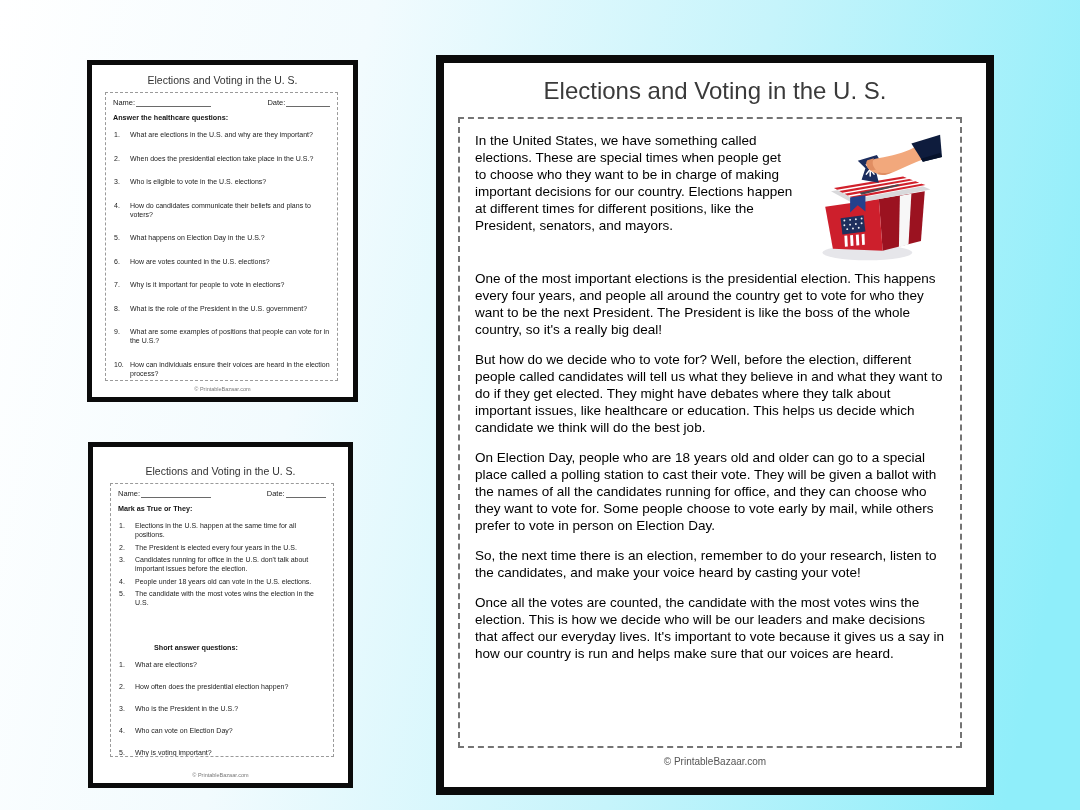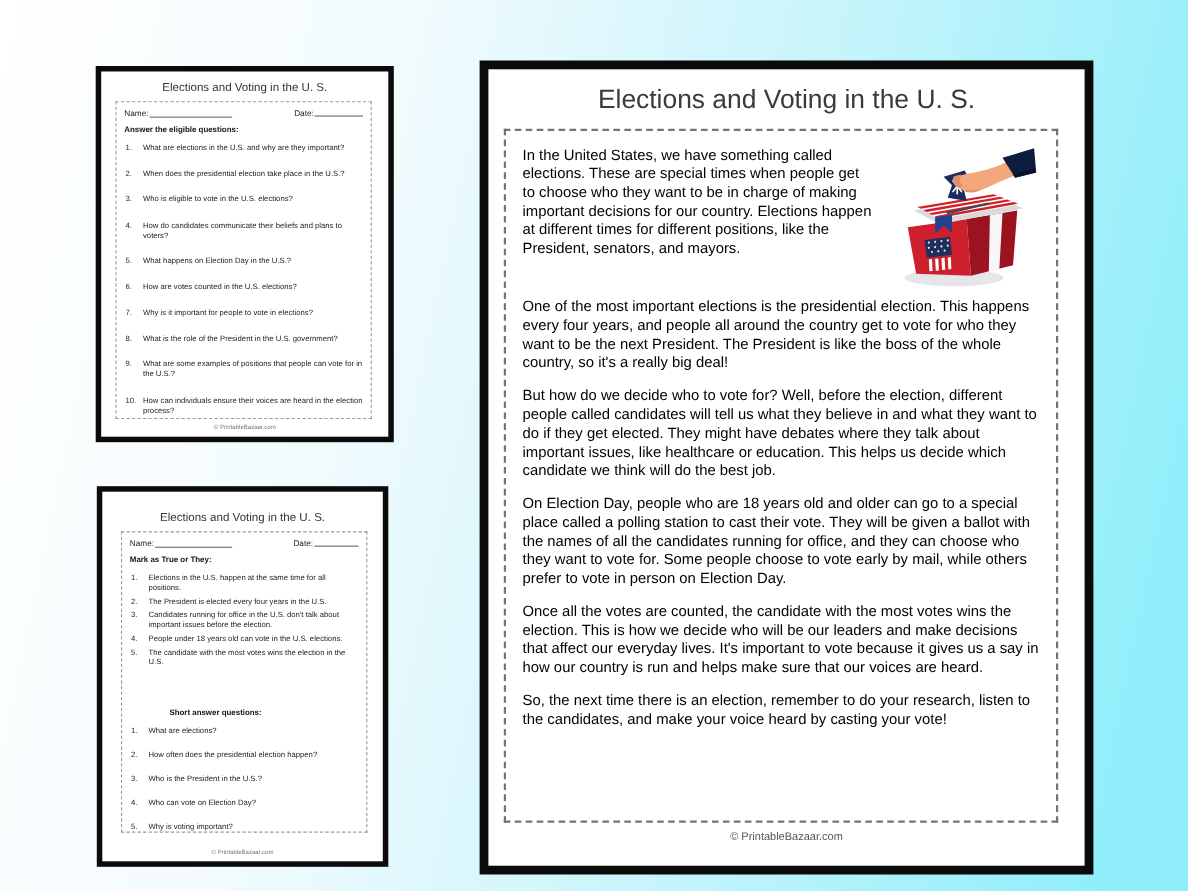--- a/index.html
+++ b/index.html
@@ -19,21 +19,21 @@
 
   .ws-title { text-align:center; font-size:10.5px; font-weight:400; color:#333; margin:9px 6px 0; white-space:nowrap; }
   #frame-tf .ws-title { margin-top:18px; }
 
   .ws-dashed { position:absolute; border:1px dashed #9a9a9a; box-sizing:border-box; overflow:hidden; }
   #frame-q  .ws-dashed { left:13px; right:15px; top:27px; bottom:16px; padding:4px 7px; }
   #frame-tf .ws-dashed { left:17px; right:14px; top:36px; bottom:26px; padding:4px 7px; }
 
   .name-row { display:flex; align-items:flex-end; font-size:7.5px; color:#222; margin-top:1px;gap:12px; }
   .nr-left  { flex:1.7; display:flex; align-items:flex-end; }
-  .nr-right { flex:1;   display:flex; margin-left:16px;padding-left:20px; }
+  .nr-right { flex:1;   display:flex; align-items:flex-end; margin-left:16px;padding-left:20px; }
   .uline    { flex:1; border-bottom:1px solid #6a6a6a; height:7px; margin-left:1px; }
   .nr-left .uline { margin-right:8px; }
 
   .instruction { font-weight:bold; font-size:7.2px; color:#141414; margin-top:6px; }
   .sa-gap { margin-top:36px;padding-left:36px; }
 
   ol.qlist { list-style:none; margin:8px 0 0; padding:0; counter-reset:qq; font-size:7px; color:#222; }
   ol.qlist li { position:relative; padding-left:17px; counter-increment:qq; line-height:9px; }
   ol.qlist li::before { content:counter(qq) "."; position:absolute; left:1px; }
   ol.spread li { margin-bottom:14.5px; }
@@ -67,21 +67,21 @@
       <div class="name-row">
         <span class="nr-left">
           <span>Name:</span>
           <span class="uline"></span>
         </span>
         <span class="nr-right">
           <span>Date:</span>
           <span class="uline"></span>
         </span>
       </div>
-      <div class="instruction">Answer the eligible questions:</div>
+      <div class="instruction">Answer the healthcare questions:</div>
       <ol class="qlist spread">
         <li><span>What are elections in the U.S. and why are they important?</span></li>
         <li><span>When does the presidential election take place in the U.S.?</span></li>
         <li><span>Who is eligible to vote in the U.S. elections?</span></li>
         <li><span>How do candidates communicate their beliefs and plans to voters?</span></li>
         <li><span>What happens on Election Day in the U.S.?</span></li>
         <li><span>How are votes counted in the U.S. elections?</span></li>
         <li><span>Why is it important for people to vote in elections?</span></li>
         <li><span>What is the role of the President in the U.S. government?</span></li>
         <li><span>What are some examples of positions that people can vote for in the U.S.?</span></li>
@@ -182,18 +182,18 @@
           <path d="M65,40 C61,37 59.5,32.5 62,29.5 L69,27.5 C66.5,31.5 67.5,36 71,39.5 Z" fill="#e08e63"></path>
           <path d="M74,42 C78,43.5 84,43 88,41.5 C84,45 77,46 72,44 Z" fill="#e08e63"></path>
           <polygon points="108,12 138,3 140,26 120,31" fill="#0e1c3d"></polygon>
           <polygon points="118,28 138,22 140,26 120,31" fill="#06122b"></polygon>
         </svg>
       </figure>
       <p>In the United States, we have something called elections. These are special times when people get to choose who they want to be in charge of making important decisions for our country. Elections happen at different times for different positions, like the President, senators, and mayors.</p>
       <p class="clear">One of the most important elections is the presidential election. This happens every four years, and people all around the country get to vote for who they want to be the next President. The President is like the boss of the whole country, so it's a really big deal!</p>
       <p>But how do we decide who to vote for? Well, before the election, different people called candidates will tell us what they believe in and what they want to do if they get elected. They might have debates where they talk about important issues, like healthcare or education. This helps us decide which candidate we think will do the best job.</p>
       <p>On Election Day, people who are 18 years old and older can go to a special place called a polling station to cast their vote. They will be given a ballot with the names of all the candidates running for office, and they can choose who they want to vote for. Some people choose to vote early by mail, while others prefer to vote in person on Election Day.</p>
+      <p>So, the next time there is an election, remember to do your research, listen to the candidates, and make your voice heard by casting your vote!</p>
       <p>Once all the votes are counted, the candidate with the most votes wins the election. This is how we decide who will be our leaders and make decisions that affect our everyday lives. It's important to vote because it gives us a say in how our country is run and helps make sure that our voices are heard.</p>
-      <p>So, the next time there is an election, remember to do your research, listen to the candidates, and make your voice heard by casting your vote!</p>
     </div>
     <div class="main-footer">© PrintableBazaar.com</div>
   </div>
 </div>
 
 </body></html>

